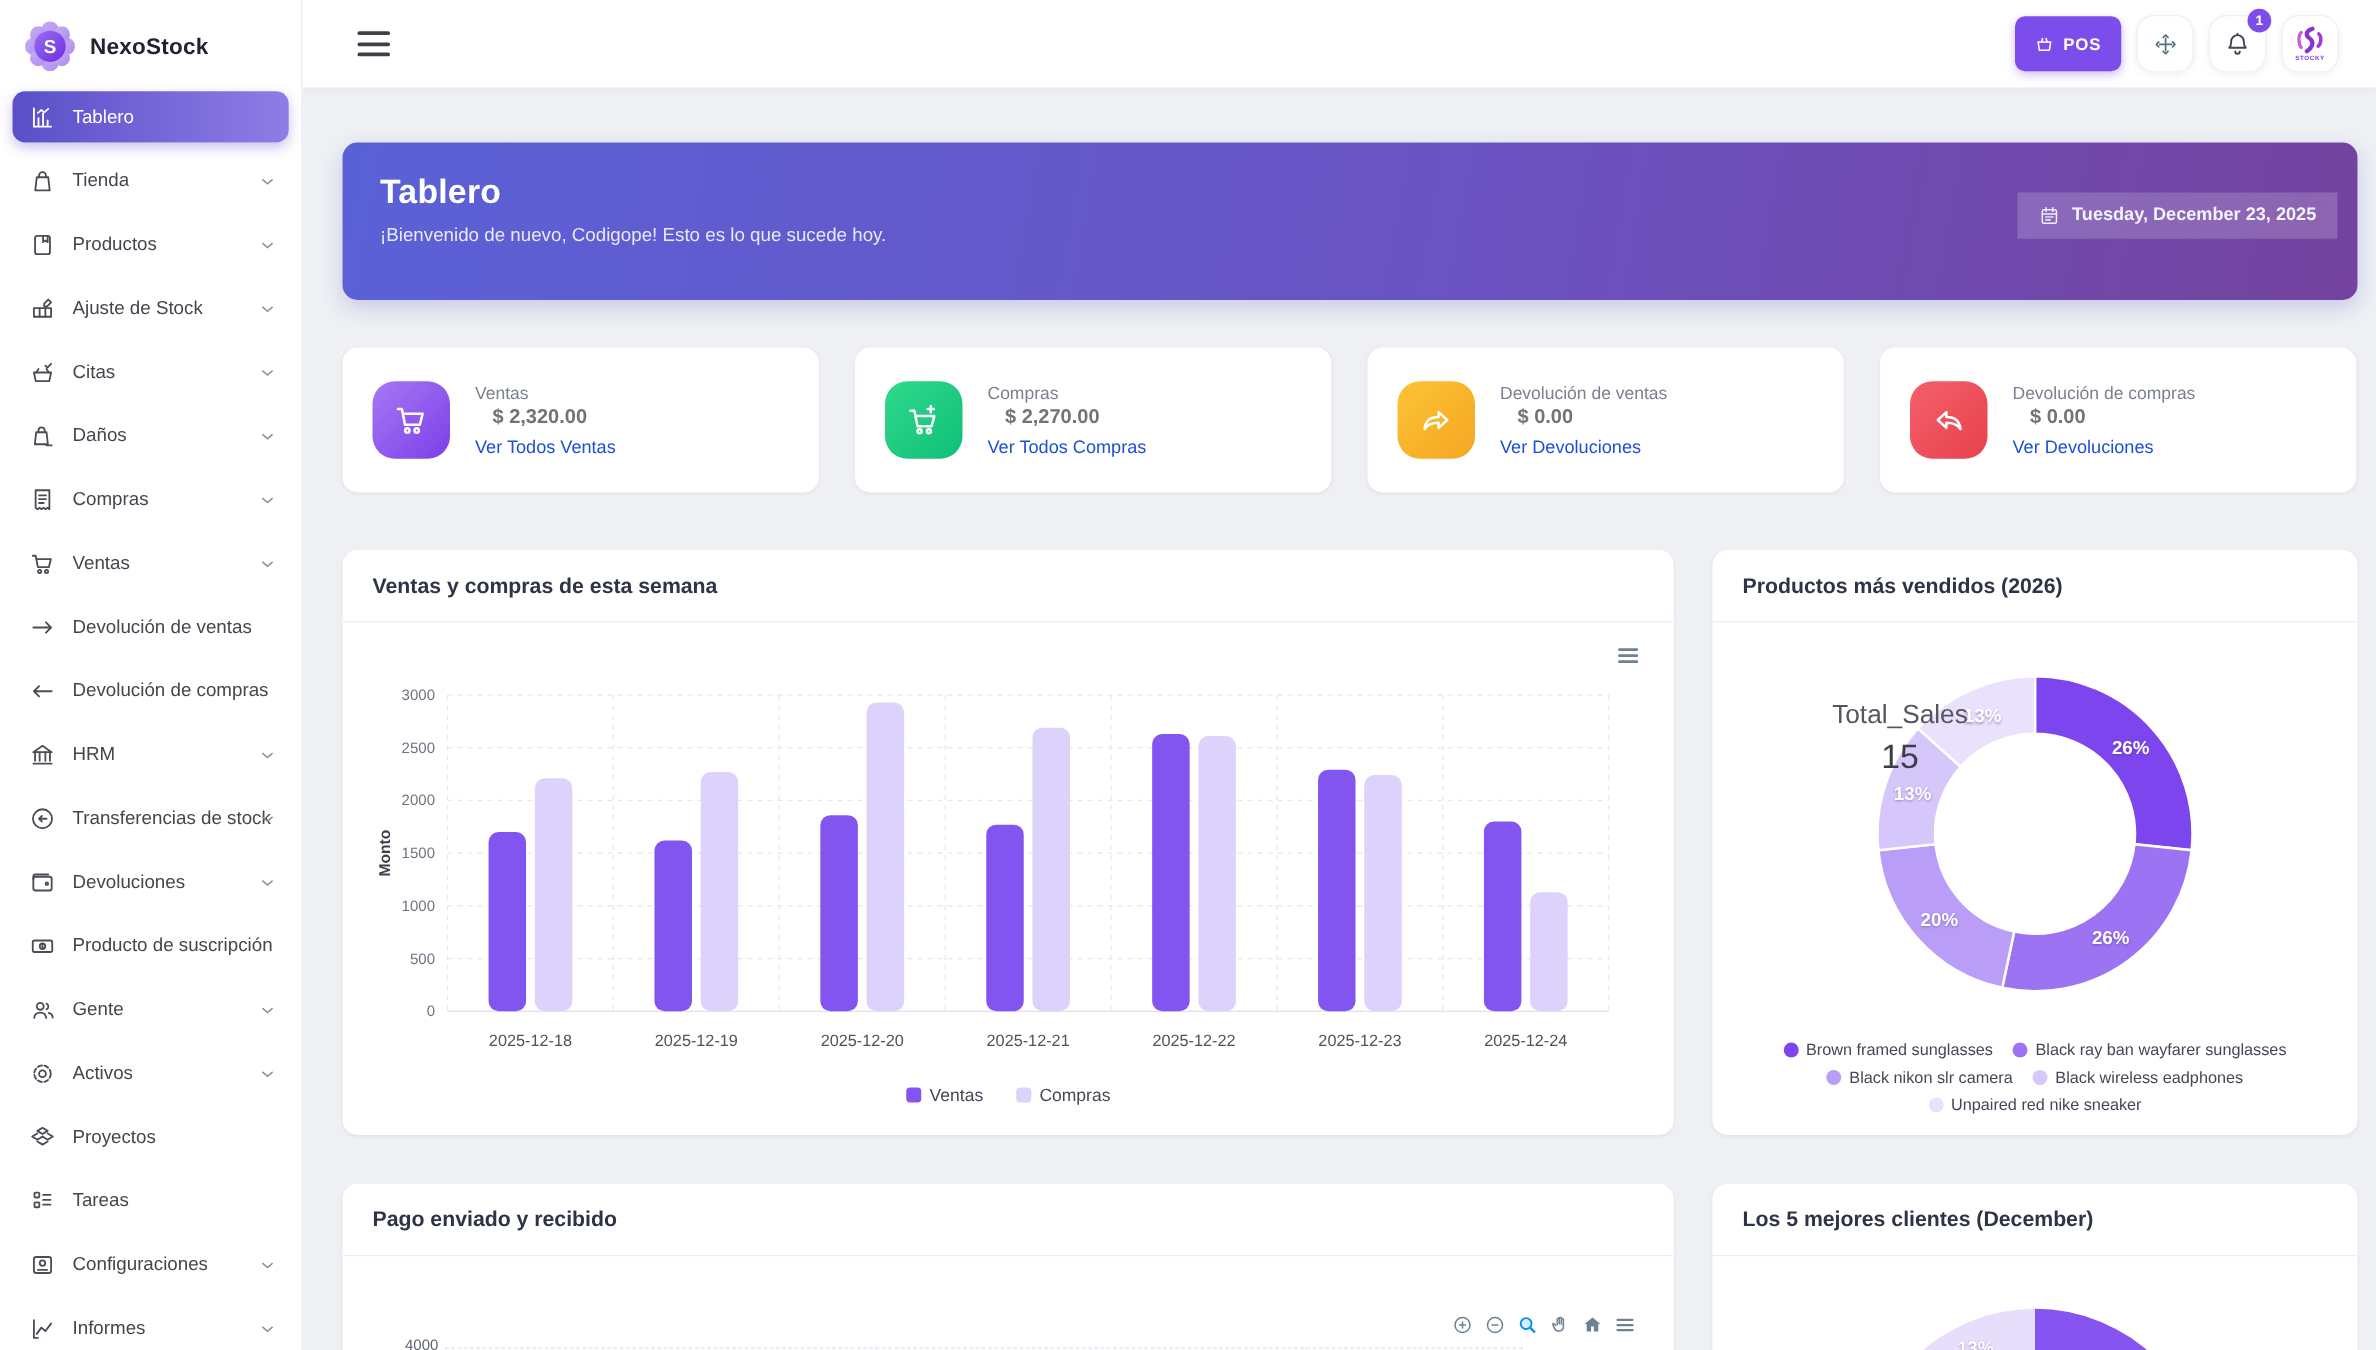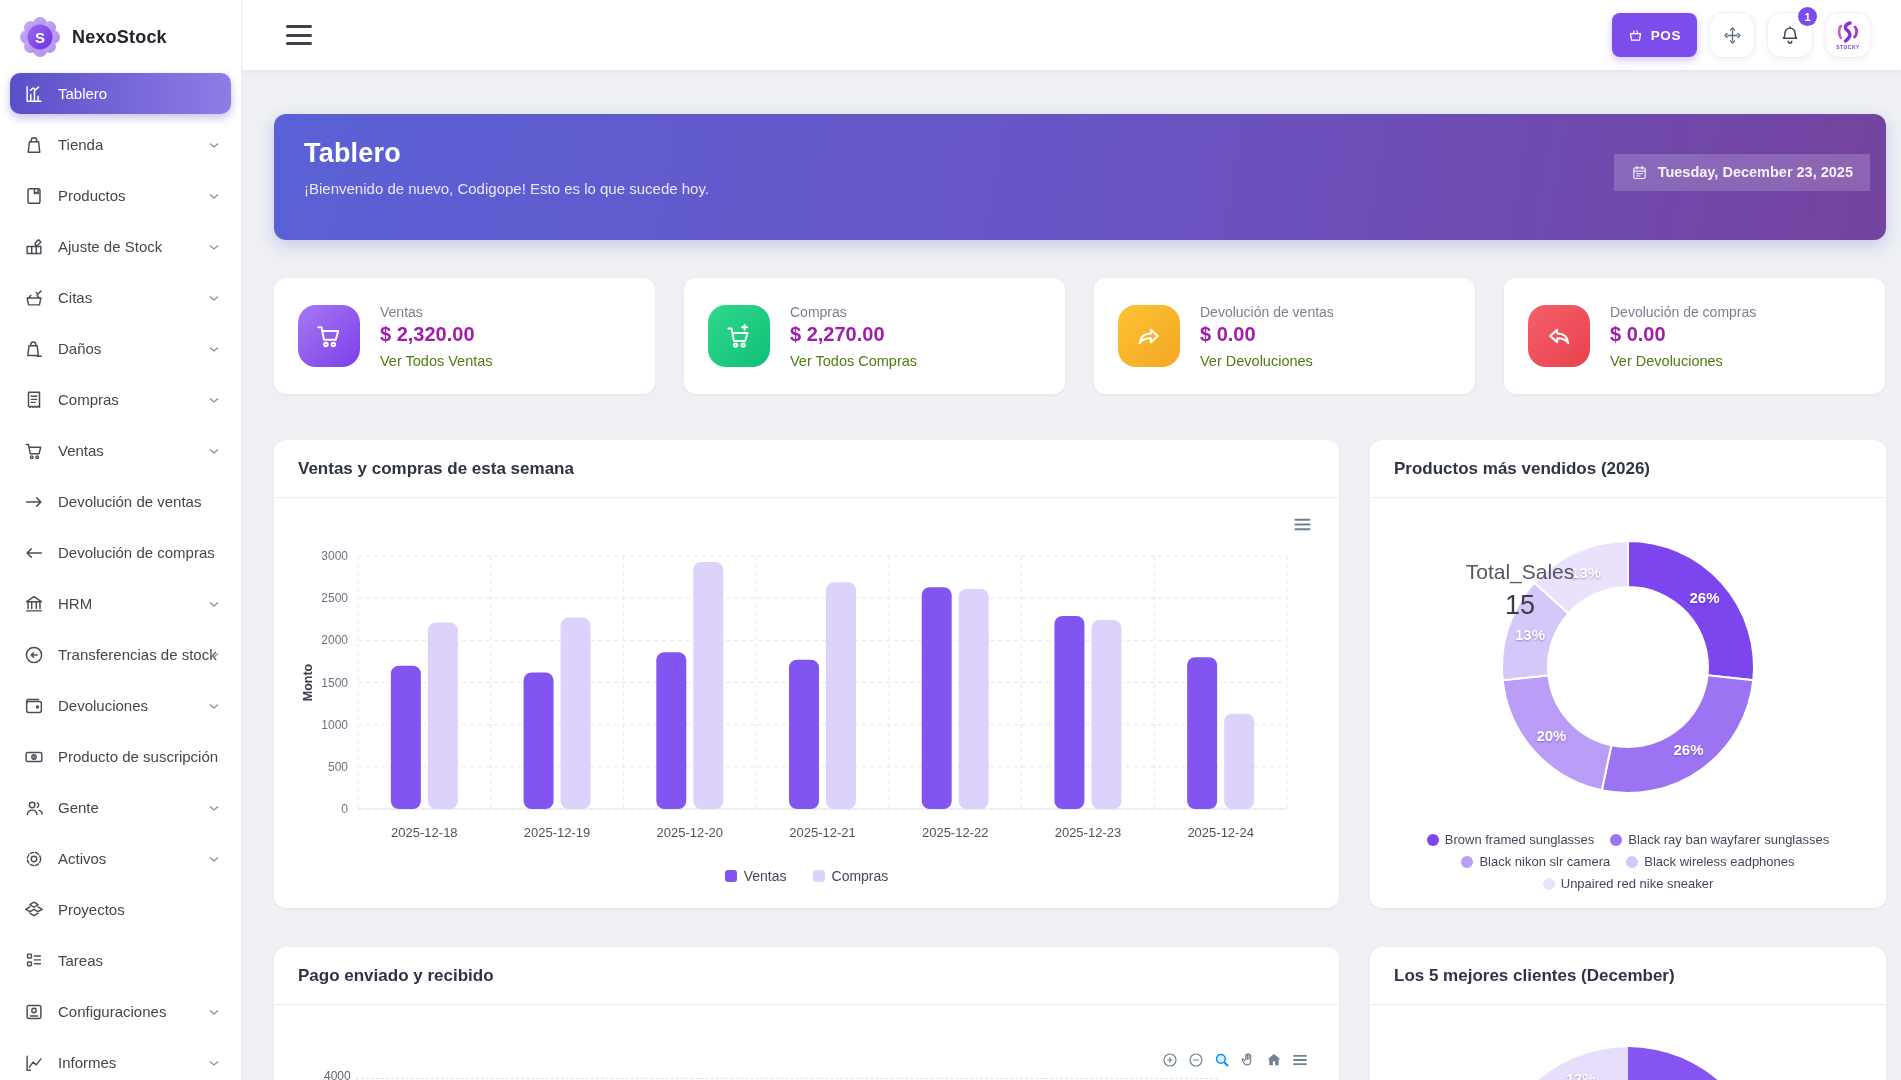--- a/index.html
+++ b/index.html
@@ -57,22 +57,22 @@
     font-weight:bold; color:#f4f2fd; cursor:pointer; }
 
   .stats { position:absolute; left:32px; top:208px; width:1612px; display:flex; gap:29px; }
   .stat-card { width:381px; height:116px; background:#fff; border-radius:12px;
     box-shadow:0 1px 3px rgba(25,30,60,.06); display:flex; align-items:center; padding:0 24px; }
   .stat-ico { width:62px; height:62px; border-radius:18px; display:flex; align-items:center;
     justify-content:center; color:#fff; flex:0 0 62px; }
   .stat-ico svg { width:30px; height:30px; }
   .stat-txt { margin-left:20px; }
   .stat-label { font-size:14px; color:#7a7f92; }
-  .stat-value { font-size:20px; font-weight:bold; color:#a21caf; margin:3px 0 7px; }
-  .stat-link { font-size:14.5px; color:#4d7c0f; cursor:pointer; }
+  .stat-value { font-size:16px; font-weight:bold; color:#737373; margin:3px 14px 7px; }
+  .stat-link { font-size:14.5px; color:#1d4ed8; cursor:pointer; }
 
   .card { position:absolute; background:#fff; border-radius:12px; box-shadow:0 1px 3px rgba(25,30,60,.06); overflow:hidden; }
   .card-head { height:58px; display:flex; align-items:center; padding:4px 24px;
     font-size:17px; font-weight:bold; color:#2e3346; border-bottom:1px solid #ebedf2; }
 
   .chart-card-left  { left:32px;  top:370px; width:1065px; height:468px; }
   .chart-card-right { left:1128px; top:370px; width:516px;  height:468px; }
   .bot-card-left  { left:32px;  top:877px; width:1065px; height:260px; }
   .bot-card-right { left:1128px; top:877px; width:516px;  height:260px; }
 

